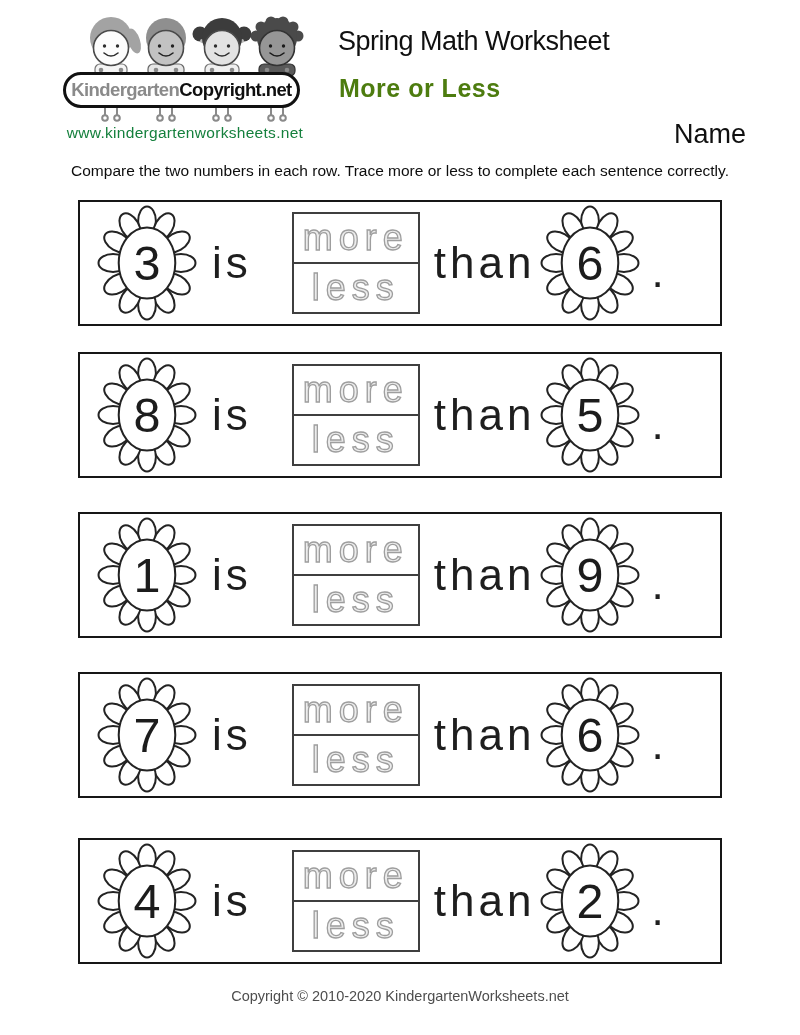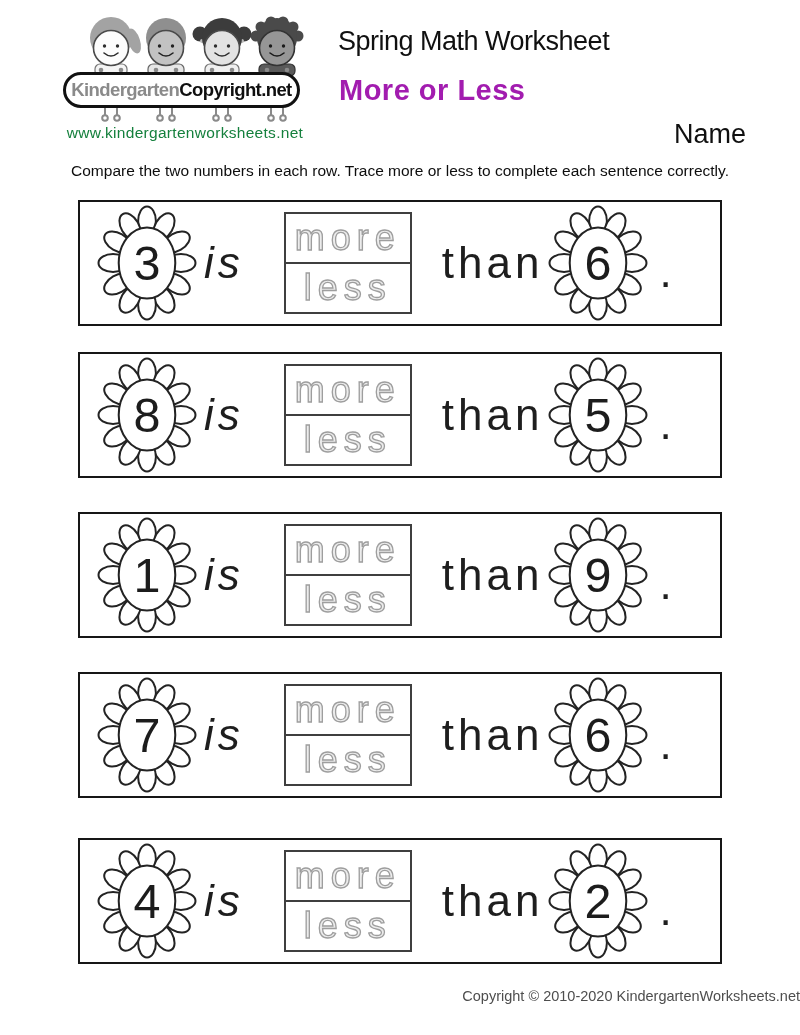--- a/index.html
+++ b/index.html
@@ -17,52 +17,52 @@
   }
   .brand-gray{color:#8a8a8a;font-weight:600;}
   .brand-black{color:#0f0f0f;font-weight:800;}
   .logo-url{
     position:absolute;left:45px;top:124px;width:280px;text-align:center;
     font-size:15.5px;color:#15803d;letter-spacing:0.3px;
   }
   
   .title{position:absolute;left:338px;top:26px;margin:0;font-size:27px;font-weight:500;
          letter-spacing:-0.5px;color:#101010;}
-  .subtitle{position:absolute;left:339px;top:74px;margin:0;font-size:29px;font-weight:700;
-         letter-spacing:0.5px;color:#a21caf;}
+  .subtitle{position:absolute;left:339px;top:74px;margin:0;font-size:25px;font-weight:700;
+         letter-spacing:0.5px;color:#4d7c0f;}
   .name-row{position:absolute;left:442px;top:118px;width:304px;height:34px;display:flex;align-items:flex-end;flex-direction:column;}
   .name-label{font-size:27px;line-height:32px;color:#101010;}
   .name-line{flex:1;height:30px;border-bottom:2px solid #151515;}
   .instructions{position:absolute;left:0;top:162px;width:800px;text-align:center;
          font-size:15.5px;color:#0d0d0d;}
   
   .row{
     position:absolute;left:78px;width:644px;height:126px;box-sizing:border-box;
     border:2px solid #161616;display:flex;align-items:center;padding-left:16px;background:#fff;
   }
   .flower{width:102px;height:118px;flex:none;}
   .flower-num{font-family:"Liberation Sans",sans-serif;font-size:60px;fill:#1c1c1c;
     text-anchor:middle;font-weight:400;}
   .w{font-size:44px;color:#1e1e1e;letter-spacing:4px;}
-  .m-is{margin-left:6px;font-style:italic;}
-  .m-than{margin-left:30px;}
+  .m-is{margin-left:14px;}
+  .m-than{margin-left:14px;}
   .m-f2{margin-left:4px;}
   .m-dot{margin-left:10px;margin-top:18px;letter-spacing:0;}
   .trace-box{
     margin-left:40px;width:128px;height:102px;box-sizing:border-box;flex:none;
     border:2.5px solid #3f3f3f;display:flex;flex-direction:column;background:#fff;
   }
   .trace-cell{flex:1;display:flex;align-items:center;justify-content:center;}
   .trace-cell.top{border-bottom:2.5px solid #3f3f3f;}
   .trace-word{
     font-size:36px;letter-spacing:6px;color:#ececec;
     -webkit-text-stroke:1.3px #9e9e9e;
   }
   
-  .footer{position:absolute;top:987px;left:0;width:800px;text-align:right;
+  .footer{position:absolute;top:987px;left:0;width:800px;text-align:center;
     font-size:14.5px;color:#4e4e4e;line-height:19px;}
 </style>
 </head>
 <body>
 
 <svg width="0" height="0" style="position:absolute" aria-hidden="true">
   <defs>
     <g id="flower">
       <g fill="#ffffff" stroke="#232323" stroke-width="2.5">
         <ellipse rx="11" ry="18" transform="translate(60 14)"></ellipse>

